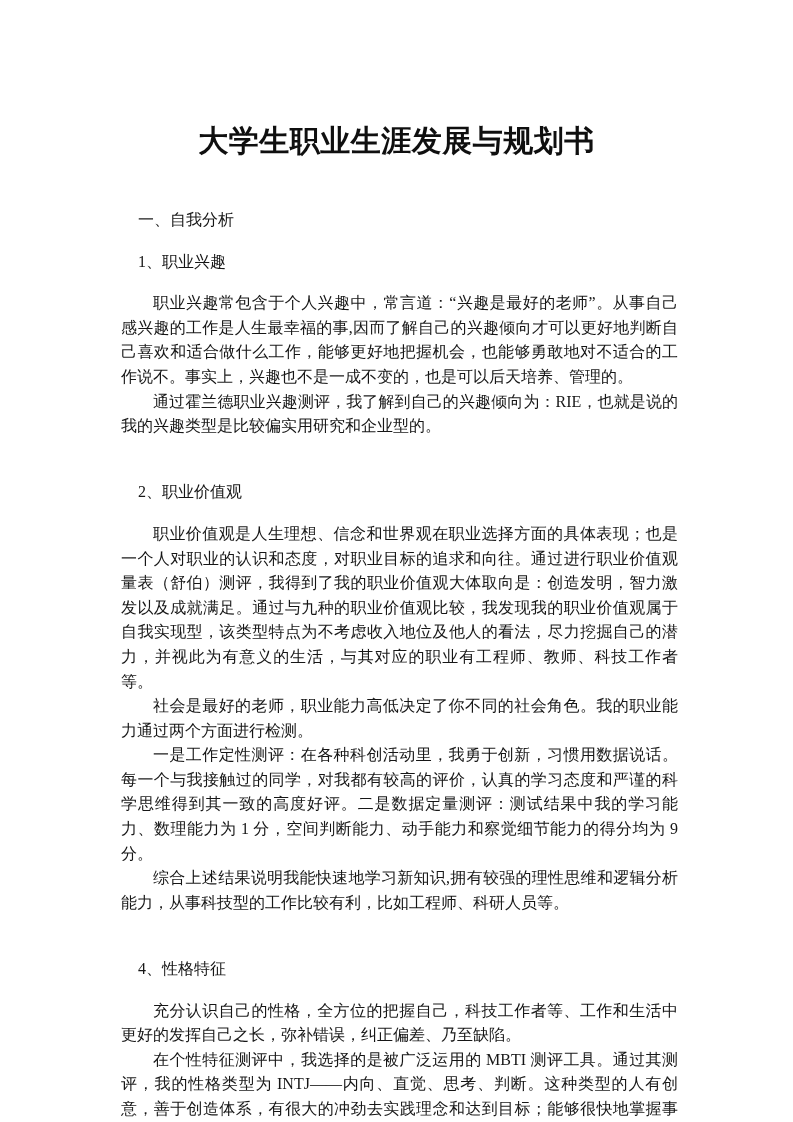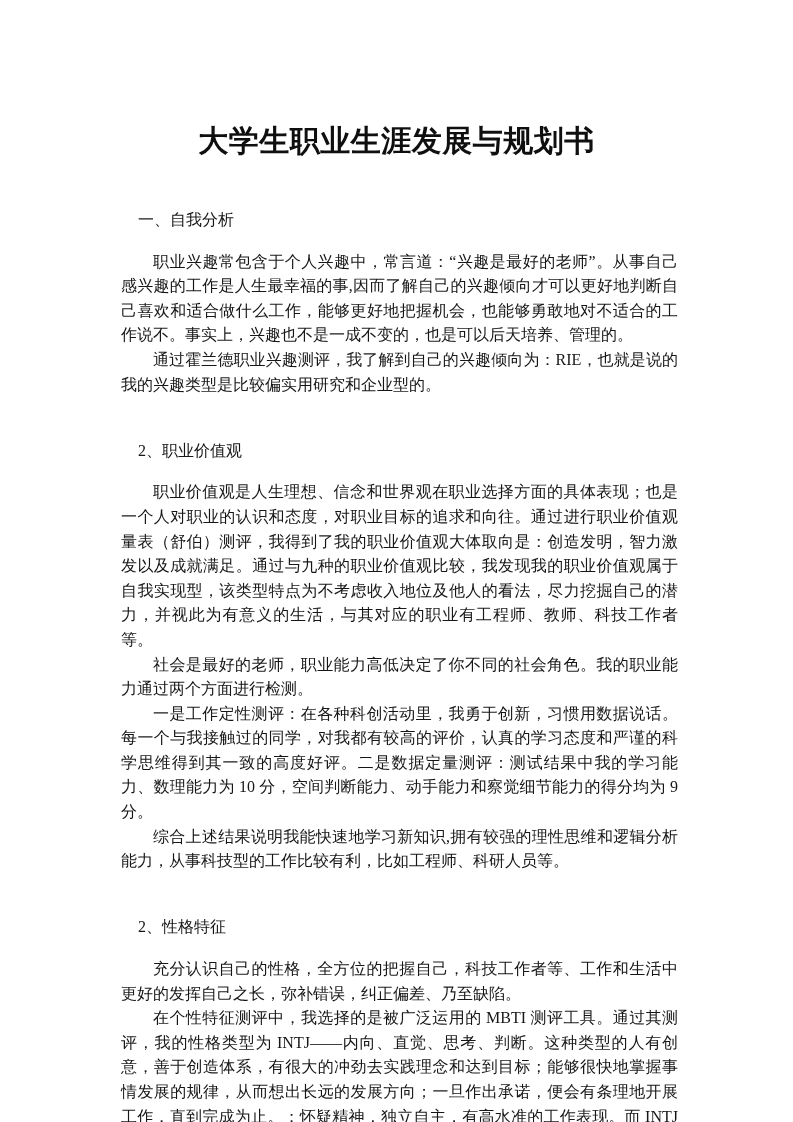--- a/index.html
+++ b/index.html
@@ -53,26 +53,27 @@
     height: 24.6px;
   }
 </style>
 </head>
 <body>
 
 <div class="page">
   <h1 class="doc-title">大学生职业生涯发展与规划书</h1>
   <div class="doc-body">
       <div class="block-heading">一、自我分析</div>
+      <div class="block-heading">1、职业兴趣</div>
       <p class="block-paragraph">职业兴趣常包含于个人兴趣中，常言道：“兴趣是最好的老师”。从事自己感兴趣的工作是人生最幸福的事,因而了解自己的兴趣倾向才可以更好地判断自己喜欢和适合做什么工作，能够更好地把握机会，也能够勇敢地对不适合的工作说不。事实上，兴趣也不是一成不变的，也是可以后天培养、管理的。</p>
       <p class="block-paragraph">通过霍兰德职业兴趣测评，我了解到自己的兴趣倾向为：RIE，也就是说的我的兴趣类型是比较偏实用研究和企业型的。</p>
       <div class="block-spacer"></div>
       <div class="block-heading">2、职业价值观</div>
       <p class="block-paragraph">职业价值观是人生理想、信念和世界观在职业选择方面的具体表现；也是一个人对职业的认识和态度，对职业目标的追求和向往。通过进行职业价值观量表（舒伯）测评，我得到了我的职业价值观大体取向是：创造发明，智力激发以及成就满足。通过与九种的职业价值观比较，我发现我的职业价值观属于自我实现型，该类型特点为不考虑收入地位及他人的看法，尽力挖掘自己的潜力，并视此为有意义的生活，与其对应的职业有工程师、教师、科技工作者等。</p>
       <p class="block-paragraph">社会是最好的老师，职业能力高低决定了你不同的社会角色。我的职业能力通过两个方面进行检测。</p>
-      <p class="block-paragraph">一是工作定性测评：在各种科创活动里，我勇于创新，习惯用数据说话。每一个与我接触过的同学，对我都有较高的评价，认真的学习态度和严谨的科学思维得到其一致的高度好评。二是数据定量测评：测试结果中我的学习能力、数理能力为 10 分，空间判断能力、动手能力和察觉细节能力的得分均为 9 分。</p>
+      <p class="block-paragraph">一是工作定性测评：在各种科创活动里，我勇于创新，习惯用数据说话。每一个与我接触过的同学，对我都有较高的评价，认真的学习态度和严谨的科学思维得到其一致的高度好评。二是数据定量测评：测试结果中我的学习能力、数理能力为 1 分，空间判断能力、动手能力和察觉细节能力的得分均为 9 分。</p>
       <p class="block-paragraph">综合上述结果说明我能快速地学习新知识,拥有较强的理性思维和逻辑分析能力，从事科技型的工作比较有利，比如工程师、科研人员等。</p>
       <div class="block-spacer"></div>
-      <div class="block-heading">2、性格特征</div>
+      <div class="block-heading">4、性格特征</div>
       <p class="block-paragraph">充分认识自己的性格，全方位的把握自己，科技工作者等、工作和生活中更好的发挥自己之长，弥补错误，纠正偏差、乃至缺陷。</p>
       <p class="block-paragraph">在个性特征测评中，我选择的是被广泛运用的 MBTI 测评工具。通过其测评，我的性格类型为 INTJ——内向、直觉、思考、判断。这种类型的人有创意，善于创造体系，有很大的冲劲去实践理念和达到目标；能够很快地掌握事情发展的规律，从而想出长远的发展方向；一旦作出承诺，便会有条理地开展工作，直到完成为止。；怀疑精神，独立自主，有高水准的工作表现。而 INTJ 类型职业倾</p>
     </div>
 </div>
 
 </body></html>

